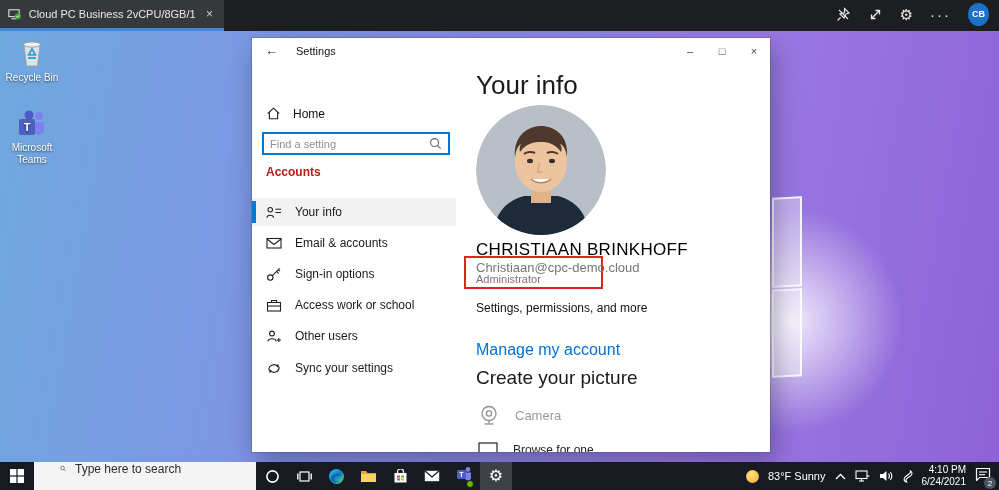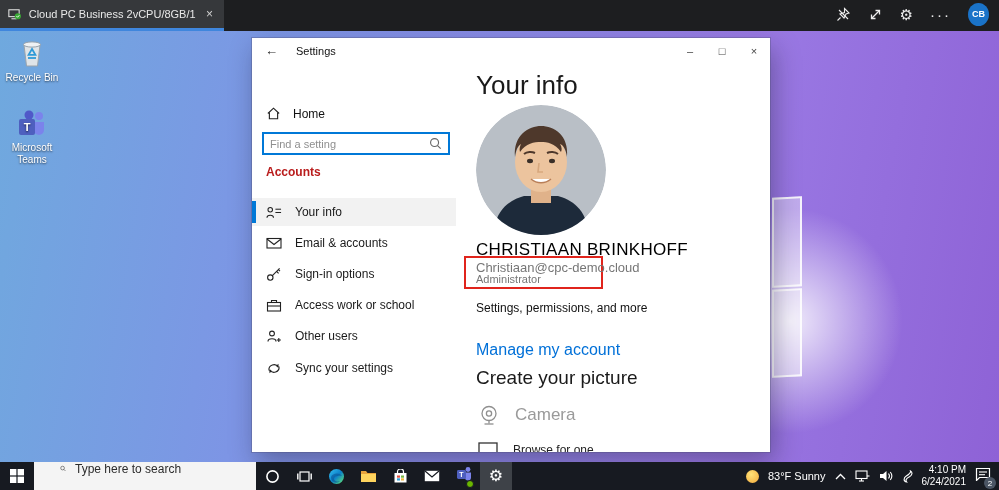--- a/index.html
+++ b/index.html
@@ -60,21 +60,21 @@
   .main { position:absolute; left:204px; top:26px; right:0; bottom:0; background:#fff; }
   .page-title { position:absolute; left:20px; top:6px; font-size:26px; font-weight:300; color:#1a1a1a; }
   .profile-photo { position:absolute; left:20px; top:41px; width:130px; height:130px; border-radius:50%; overflow:hidden; }
   .user-name { position:absolute; left:20px; top:176px; font-size:17px; font-weight:normal; color:#000; letter-spacing:.3px; }
   .red-box { position:absolute; left:8px; top:192px; width:139px; height:33px; border:2px solid #e0241c; }
   .user-email { position:absolute; left:20px; top:196px; font-size:13px; color:#767676; }
   .user-role { position:absolute; left:20px; top:209px; font-size:11px; color:#767676; }
   .perm-line { position:absolute; left:20px; top:237px; font-size:12px; color:#111; }
   .manage-link { position:absolute; left:20px; top:256px; font-size:16px; color:#0070d8;margin-top:21px; }
   .create-heading { position:absolute; left:20px; top:303px; font-size:19px; font-weight:400; color:#1a1a1a; }
-  .camera-row { position:absolute; left:22px; top:340px; display:flex; align-items:center; gap:15px; color:#9a9a9a; font-size:17px; }
+  .camera-row { position:absolute; left:22px; top:340px; display:flex; align-items:center; gap:15px; color:#9a9a9a; font-size:13px; }
   .browse-row { position:absolute; left:22px; top:378px; display:flex; align-items:center; gap:15px; color:#222; font-size:12px; }
 
   
   .taskbar { position:absolute; left:0; right:0; bottom:0; height:28px; background:#171a21;
     display:flex; align-items:center; color:#fff; z-index:50; }
   .start-btn { width:34px; height:28px; display:flex; align-items:center; justify-content:center; }
   .tb-search { width:222px; height:28px; background:#f4f4f4; display:flex; align-items:flex-start; gap:9px; padding:0 26px; }
   .tb-search input { border:none; outline:none; flex:1; background:transparent; font-size:12px; font-family:"Liberation Sans", sans-serif; color:#222; }
   .tb-search input::placeholder { color:#2b2b2b; }
   .tb-btn { width:32px; height:28px; display:flex; align-items:center; justify-content:center; }

